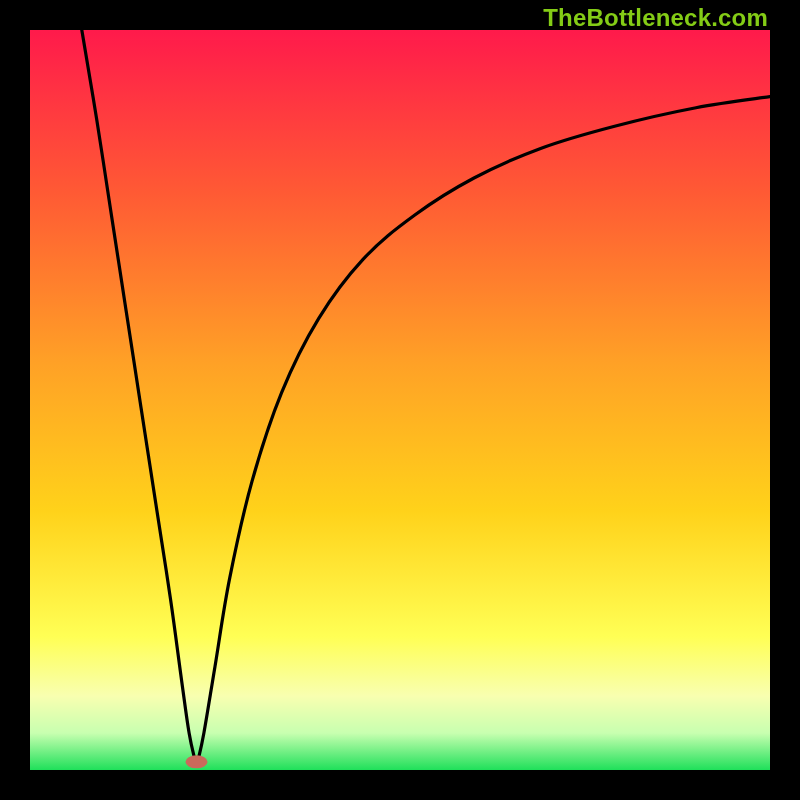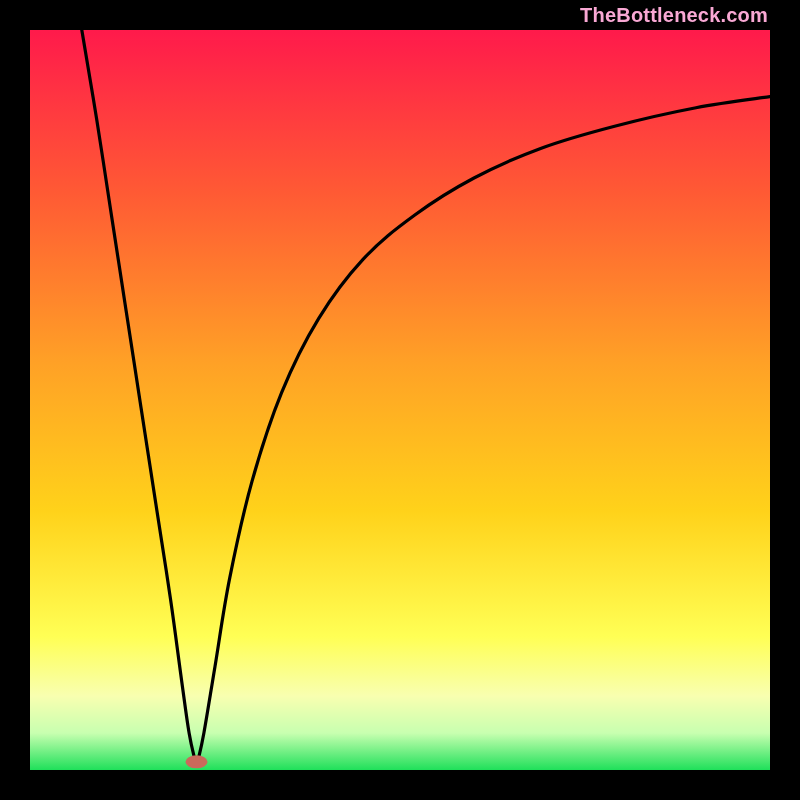--- a/index.html
+++ b/index.html
@@ -21,22 +21,22 @@
     left: 30px;
     top: 30px;
     width: 740px;
     height: 740px;
     overflow: hidden;
   }
   .watermark {
     position: absolute;
     top: 4px;
     right: 32px;
-    color: #f9a8d4;
-    font-size: 20px;
+    color: #84cc16;
+    font-size: 24px;
     font-weight: 600;
     letter-spacing: 0.2px;
     user-select: none;
   }
   svg { display: block; }
 </style>
 </head>
 <body>
 
 <div class="frame">

